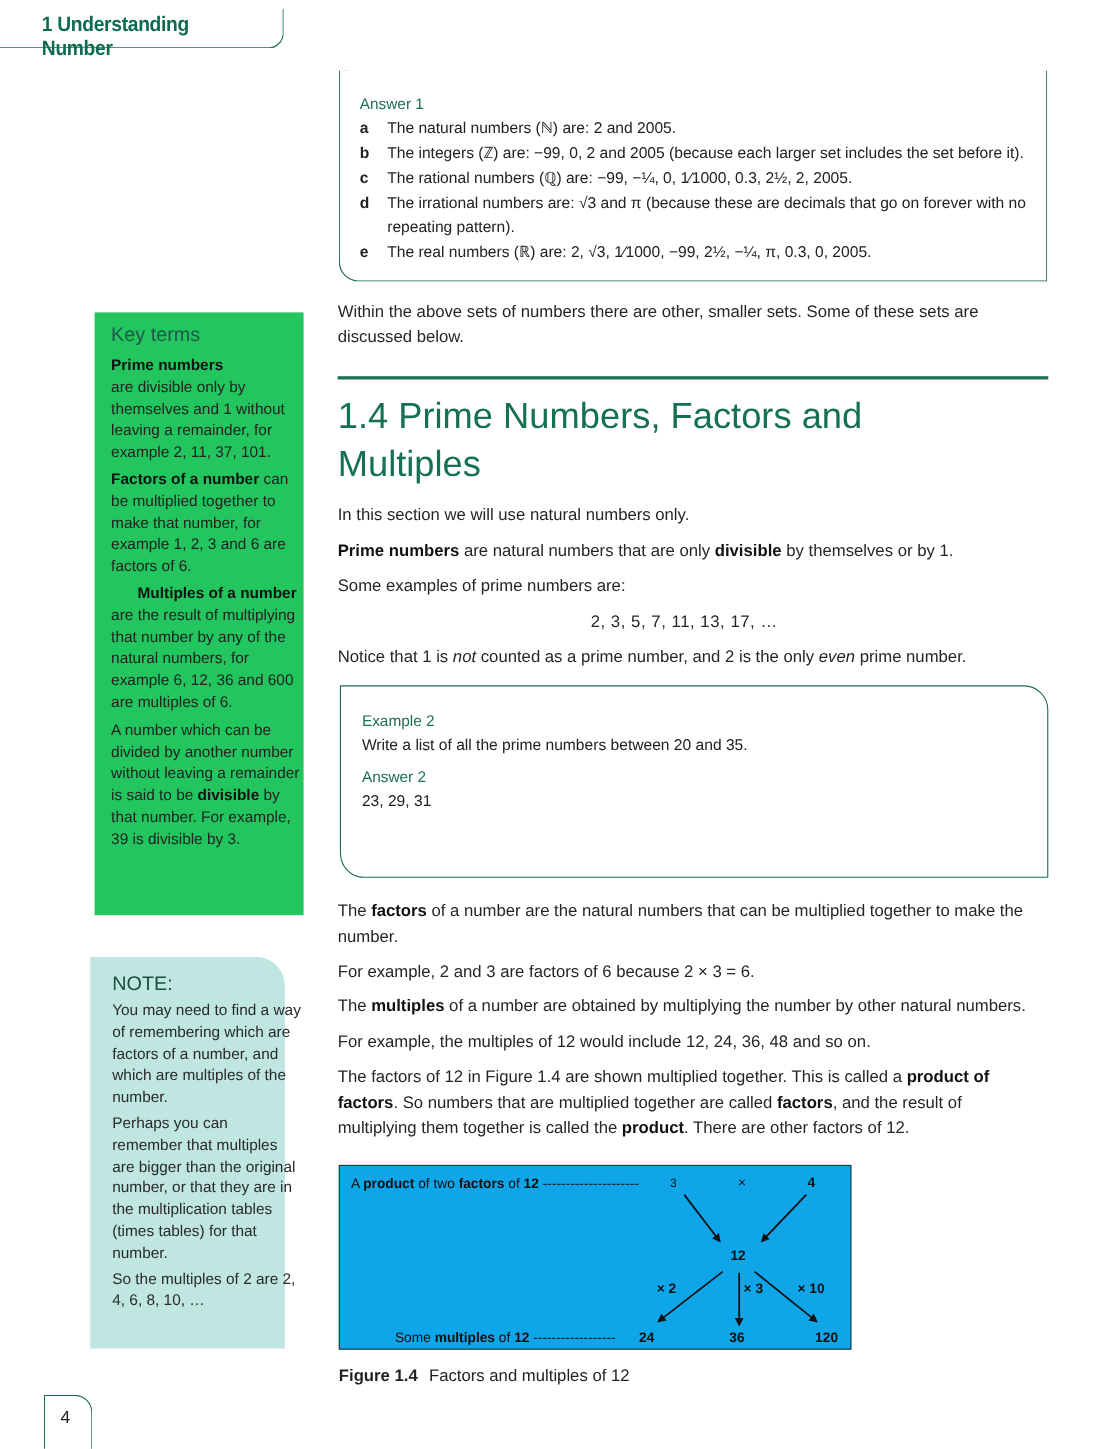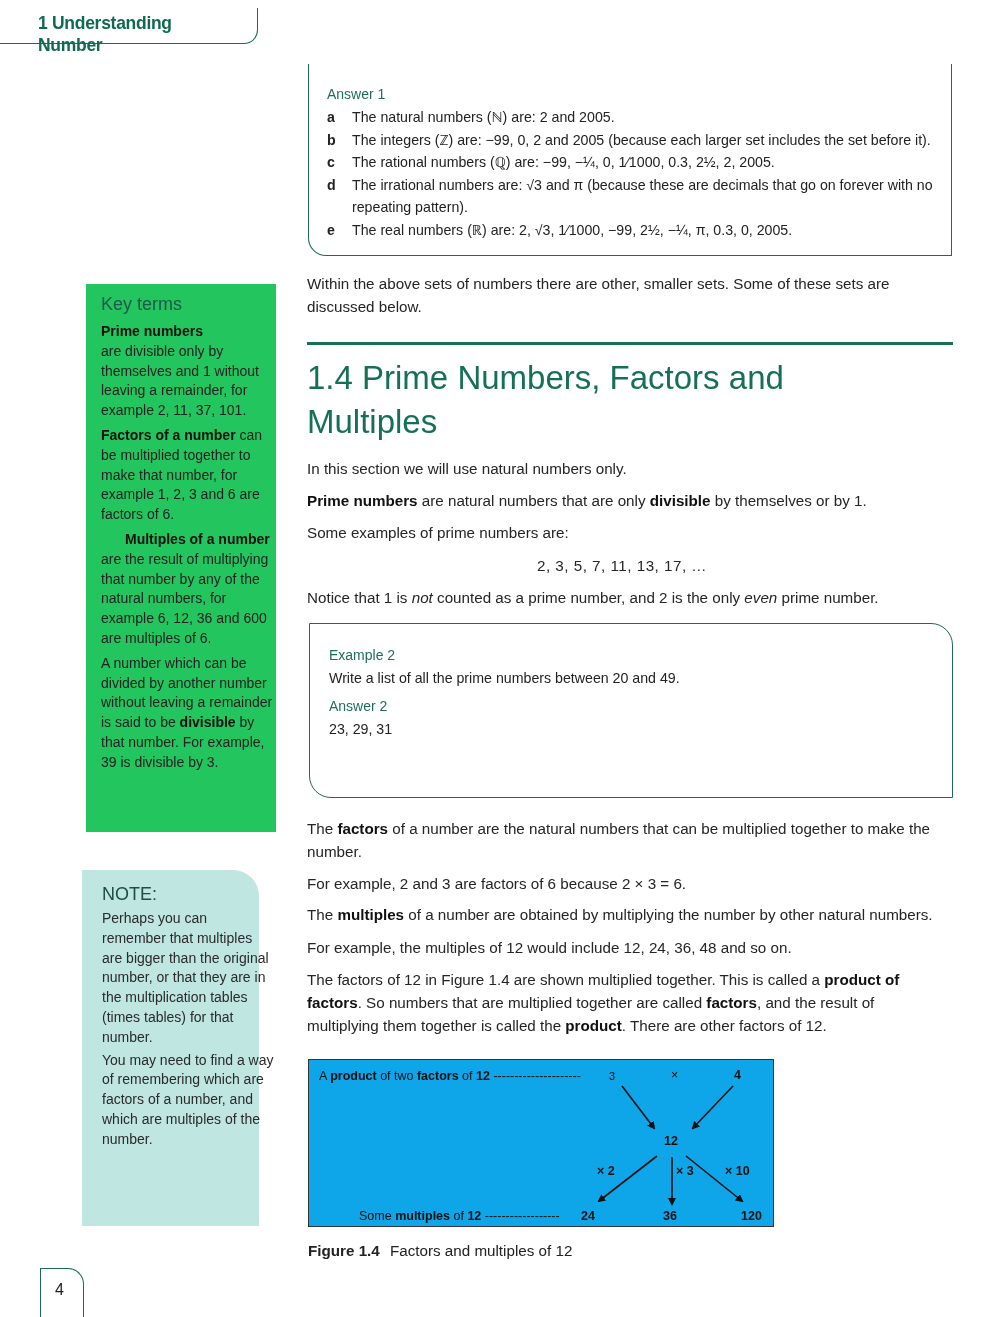--- a/index.html
+++ b/index.html
@@ -126,21 +126,21 @@
 
 <p class="main-text" style="top:457px;">In this section we will use natural numbers only.</p>
 <p class="main-text" style="top:489px;"><b>Prime numbers</b><span> are natural numbers that are only </span><b>divisible</b><span> by themselves or by 1.</span></p>
 <p class="main-text" style="top:521px;">Some examples of prime numbers are:</p>
 <p class="main-text" style="top:554px; text-align:center; width:630px; letter-spacing:0.5px;">2, 3, 5, 7, 11, 13, 17, …</p>
 <p class="main-text" style="top:586px;"><span>Notice that 1 is </span><i>not</i><span> counted as a prime number, and 2 is the only </span><i>even</i><span> prime number.</span></p>
 
 <div class="example-box">
   <div class="content">
     <div class="box-label">Example 2</div>
-    <div>Write a list of all the prime numbers between 20 and 49.</div>
+    <div>Write a list of all the prime numbers between 20 and 35.</div>
     <div class="gap"></div>
     <div class="box-label">Answer 2</div>
     <div>23, 29, 31</div>
   </div>
 </div>
 
 <p class="main-text" style="top:817px;"><span>The </span><b>factors</b><span> of a number are the natural numbers that can be multiplied together to make the number.</span></p>
 <p class="main-text" style="top:872px;">For example, 2 and 3 are factors of 6 because 2 × 3 = 6.</p>
 <p class="main-text" style="top:903px;"><span>The </span><b>multiples</b><span> of a number are obtained by multiplying the number by other natural numbers.</span></p>
 <p class="main-text" style="top:936px;">For example, the multiples of 12 would include 12, 24, 36, 48 and so on.</p>
@@ -183,20 +183,21 @@
     <p><b style="display:block;">Prime numbers</b><span>are divisible only by themselves and 1 without leaving a remainder, for example 2, 11, 37, 101.</span></p>
     <p><b>Factors of a number</b> <span>can be multiplied together to make that number, for example 1, 2, 3 and 6 are factors of 6.</span></p>
     <p><b style="display:block;padding-left:24px;">Multiples of a number</b><span>are the result of multiplying that number by any of the natural numbers, for example 6, 12, 36 and 600 are multiples of 6.</span></p>
     <p><span>A number which can be divided by another number without leaving a remainder is said to be</span> <b>divisible</b> <span>by that number. For example, 39 is divisible by 3.</span></p>
   </div>
 </aside>
 
 <aside class="note-box">
   <h3>NOTE:</h3>
   <div class="body">
+    <p>You may need to find a way of remembering which are factors of a number, and which are multiples of the number.</p>
     <p>Perhaps you can remember that multiples are bigger than the original number, or that they are in the multiplication tables (times tables) for that number.</p>
-    <p>You may need to find a way of remembering which are factors of a number, and which are multiples of the number.</p>
+    <p>So the multiples of 2 are 2, 4, 6, 8, 10, …</p>
   </div>
 </aside>
 
 <div class="page-number">
   <span>4</span>
 </div>
 
 </body></html>

